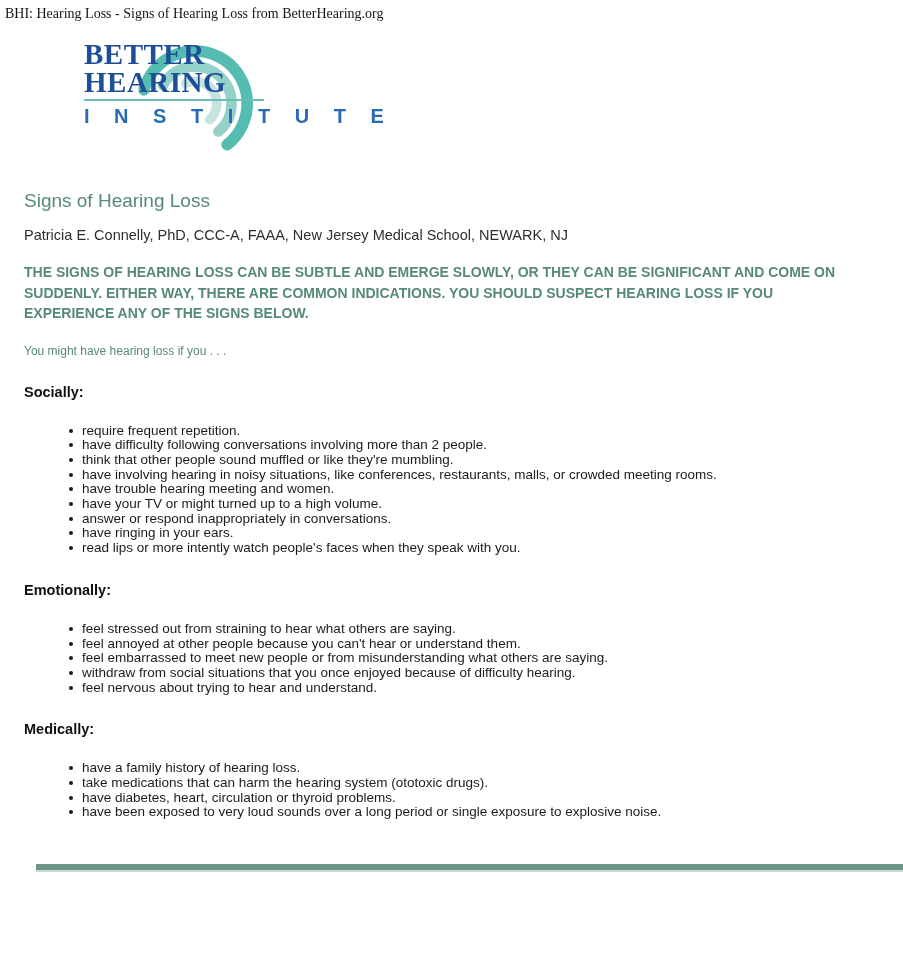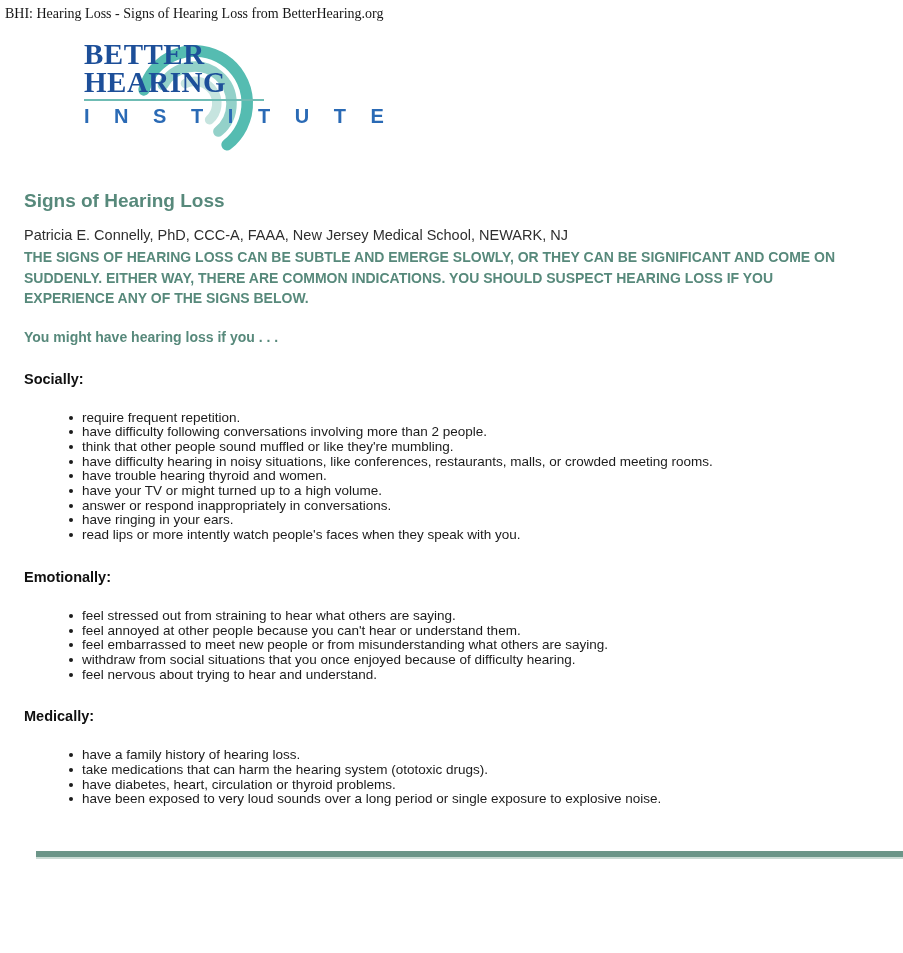--- a/index.html
+++ b/index.html
@@ -24,27 +24,27 @@
     font-size:29px; line-height:28px; color:#1d4f99; letter-spacing:0.5px;
   }
   .logo-rule { width:180px; height:2px; background:#6fbcb4; margin-top:3px; }
   .logo-institute {
     margin-top:4px; font-size:20px; font-weight:bold;
     letter-spacing:9.5px; color:#2a6ab5; white-space:nowrap;
   }
 
   
   .content { padding-left:24px; }
-  .title { margin:190px 0 0; font-size:19px; font-weight:bold; color:#57897b; }
+  .title { margin:190px 0 0; font-size:19px; font-weight:normal; color:#57897b; }
   .byline { margin:15px 0 0; font-size:14.5px; color:#2e2e2e; }
   .intro {
-    margin:4px 0 0; width:830px;
+    margin:19px 0 0; width:830px;
     font-size:14px; font-weight:bold; color:#57897b; line-height:20.5px;
   }
-  .prompt { margin:20px 0 0; font-size:14px; font-weight:bold; color:#57897b; }
+  .prompt { margin:20px 0 0; font-size:12px; font-weight:normal; color:#57897b; }
 
   section h3 { margin:26px 0 0; font-size:14.5px; font-weight:bold; color:#101010; }
   section ul {
     margin:24px 0 0 44px; padding:0; list-style:none;
     font-size:13.5px; line-height:14.7px; color:#1b1b1b;
   }
   section li { position:relative; padding-left:14px; white-space:nowrap; }
   section li::before {
     content:''; position:absolute; left:1px; top:5px;
     width:4px; height:4px; border-radius:50%; background:#1b1b1b;
@@ -79,22 +79,22 @@
   <div class="byline">Patricia E. Connelly, PhD, CCC-A, FAAA, New Jersey Medical School, NEWARK, NJ</div>
   <p class="intro">THE SIGNS OF HEARING LOSS CAN BE SUBTLE AND EMERGE SLOWLY, OR THEY CAN BE SIGNIFICANT AND COME ON SUDDENLY. EITHER WAY, THERE ARE COMMON INDICATIONS. YOU SHOULD SUSPECT HEARING LOSS IF YOU EXPERIENCE ANY OF THE SIGNS BELOW.</p>
   <div class="prompt">You might have hearing loss if you . . .</div>
   <div id="sections">
       <section>
         <h3>Socially:</h3>
         <ul>
           <li>require frequent repetition.</li>
           <li>have difficulty following conversations involving more than 2 people.</li>
           <li>think that other people sound muffled or like they're mumbling.</li>
-          <li>have difficulty hearing in noisy situations, like conferences, restaurants, malls, or crowded meeting rooms.</li>
-          <li>have trouble hearing thyroid and women.</li>
+          <li>have involving hearing in noisy situations, like conferences, restaurants, malls, or crowded meeting rooms.</li>
+          <li>have trouble hearing meeting and women.</li>
           <li>have your TV or might turned up to a high volume.</li>
           <li>answer or respond inappropriately in conversations.</li>
           <li>have ringing in your ears.</li>
           <li>read lips or more intently watch people's faces when they speak with you.</li>
         </ul>
       </section>
       <section>
         <h3>Emotionally:</h3>
         <ul>
           <li>feel stressed out from straining to hear what others are saying.</li>

